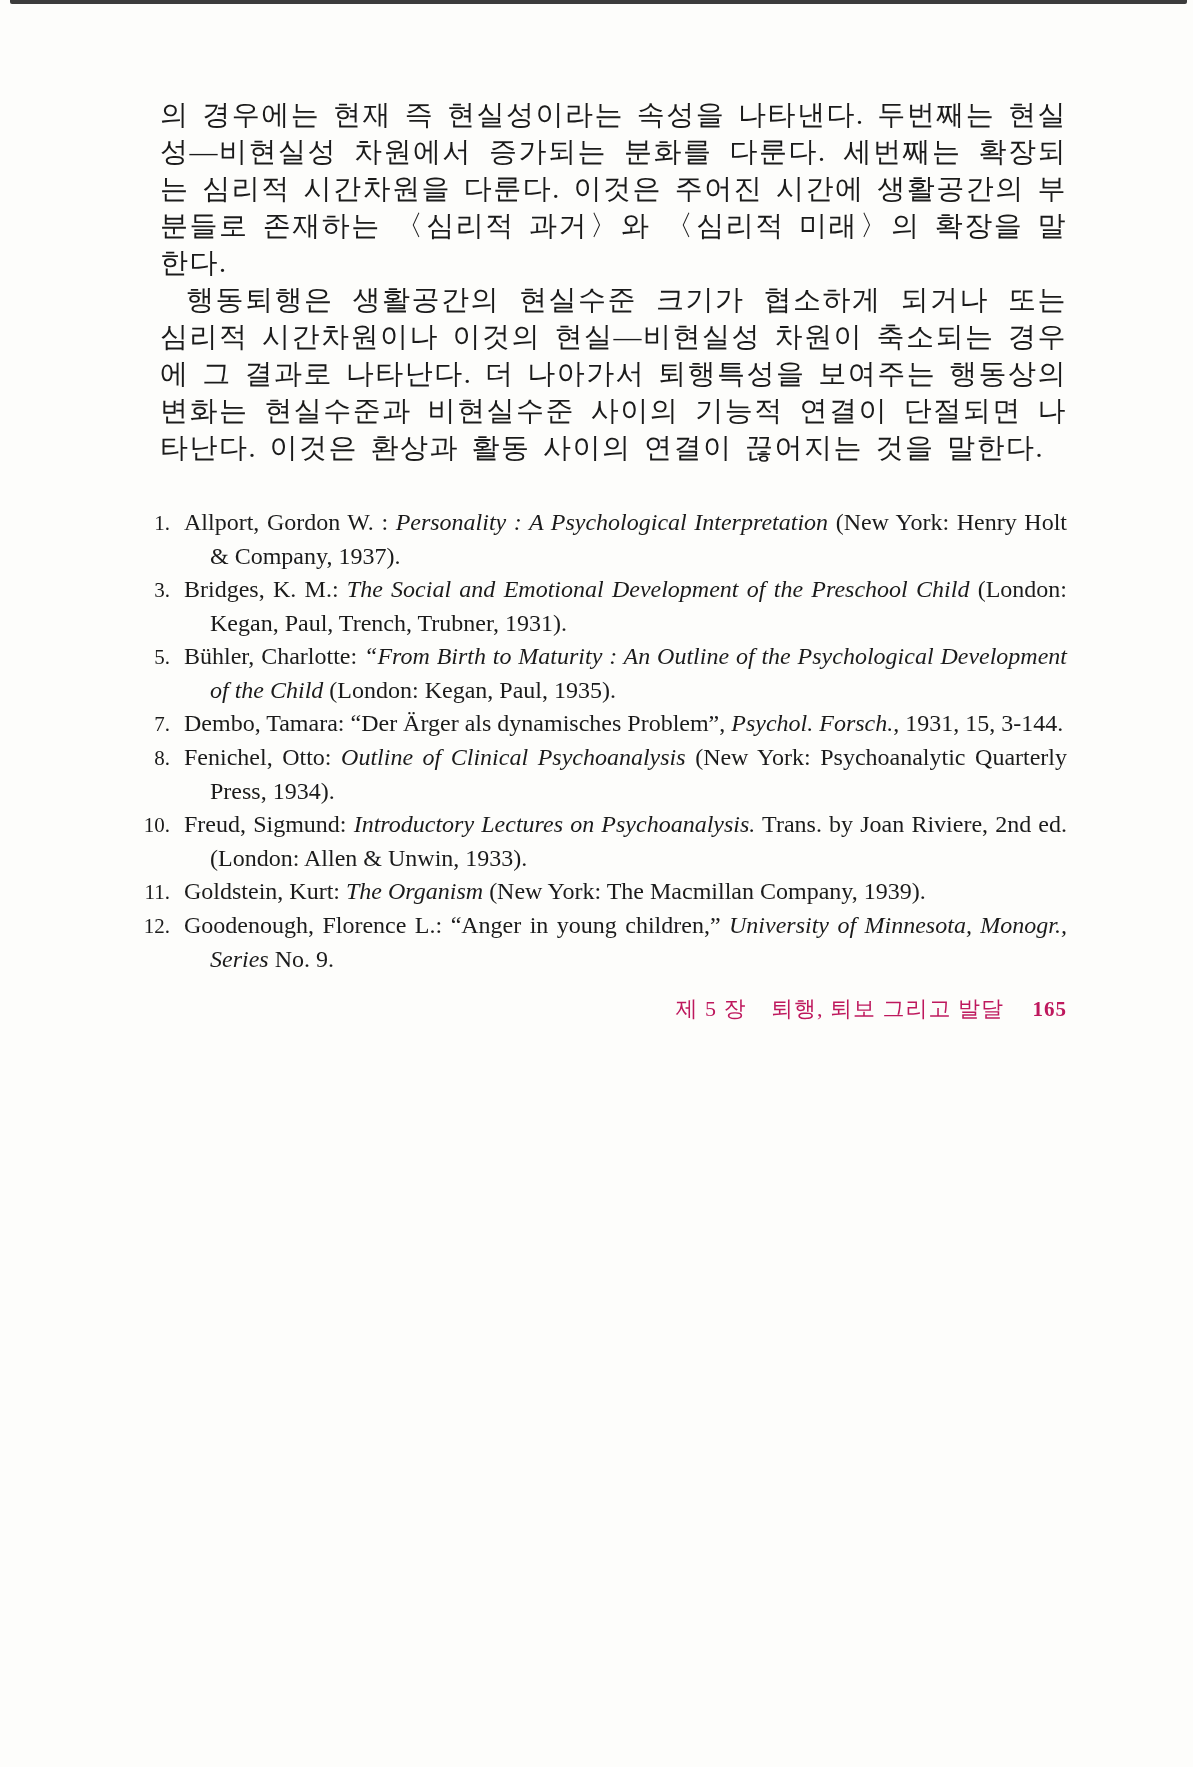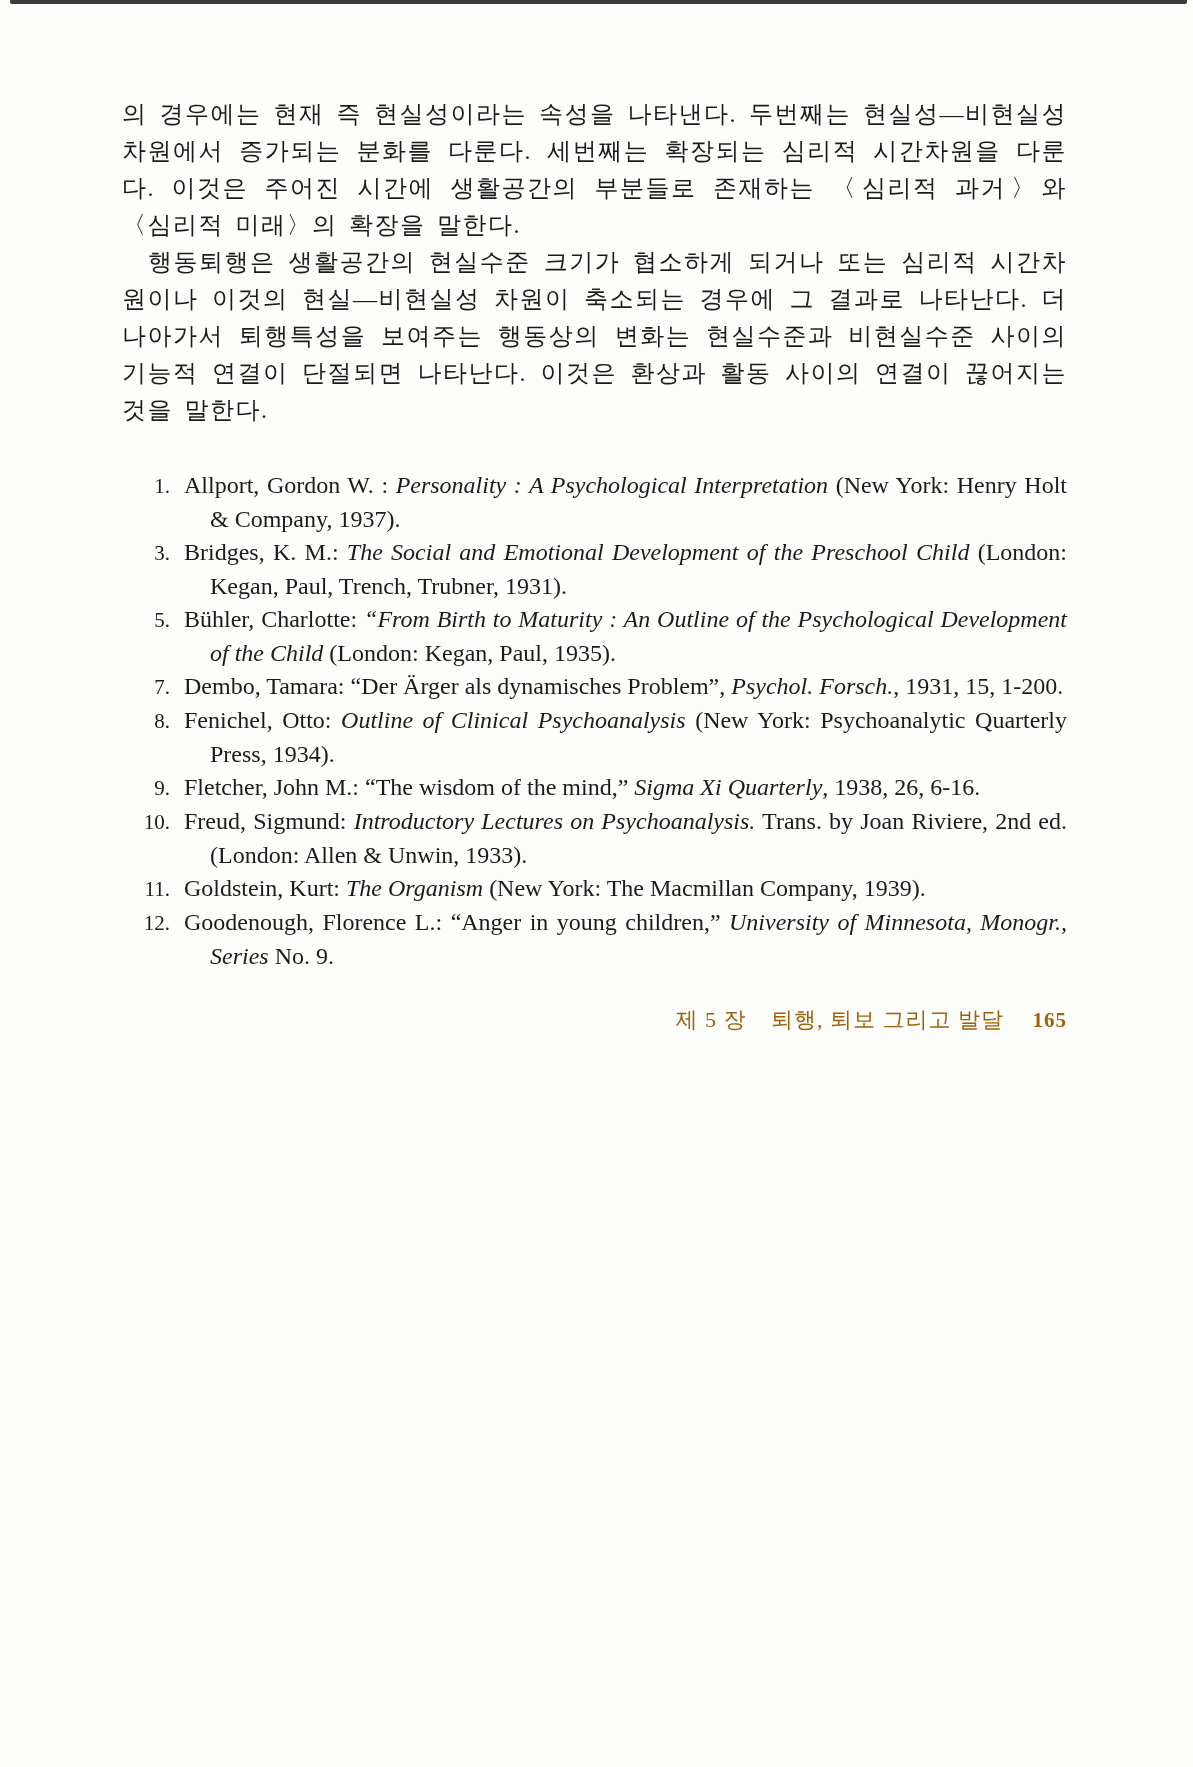--- a/index.html
+++ b/index.html
@@ -27,25 +27,26 @@
     opacity: 0.85;
     border-radius: 0 0 2px 2px;
   }
   .content {
     position: absolute;
     left: 122px;
     top: 96px;
     width: 945px;
   }
   .ko-para {
-    font-size: 24px;
+    font-size: 28px;
     line-height: 37px;
     text-align: justify;
     letter-spacing: 1.5px;
     word-spacing: 4px;
+    margin-left: 38px;
   }
   .ko-para.indent { text-indent: 26px; }
   .refs-heading {
     margin-top: 78px;
     font-size: 24px;
     font-weight: bold;
     letter-spacing: 2px;
   }
   .ref-list {
     margin-top: 40px;
@@ -60,25 +61,25 @@
   .ref-num {
     display: inline-block;
     width: 36px;
     text-indent: 0;
     text-align: right;
     margin-right: 14px;
     font-size: 21px;
   }
   .it { font-style: italic; }
   .footer {
-    margin-top: 32px;
+    margin-top: 18px;
     text-align: right;
     font-size: 22px;
     letter-spacing: 1px;
-    color: #a16207;
+    color: #be185d;
   }
   .footer .gap { margin-left: 18px; }
   .footer .page-num {
     margin-left: 22px;
     font-weight: bold;
     font-size: 21px;
   }
 </style>
 </head>
 <body>
@@ -90,23 +91,22 @@
 
     <p class="ko-para">의 경우에는 현재 즉 현실성이라는 속성을 나타낸다. 두번째는 현실성—비현실성 차원에서 증가되는 분화를 다룬다. 세번째는 확장되는 심리적 시간차원을 다룬다. 이것은 주어진 시간에 생활공간의 부분들로 존재하는 〈심리적 과거〉와 〈심리적 미래〉의 확장을 말한다.</p>
 
     <p class="ko-para indent">행동퇴행은 생활공간의 현실수준 크기가 협소하게 되거나 또는 심리적 시간차원이나 이것의 현실—비현실성 차원이 축소되는 경우에 그 결과로 나타난다. 더 나아가서 퇴행특성을 보여주는 행동상의 변화는 현실수준과 비현실수준 사이의 기능적 연결이 단절되면 나타난다. 이것은 환상과 활동 사이의 연결이 끊어지는 것을 말한다.</p>
 
 
     <div class="ref-list">
         <div class="ref"><span class="ref-num">1.</span><span>Allport, Gordon W. : </span><span class="it">Personality : A Psychological Interpretation</span><span> (New York: Henry Holt &amp; Company, 1937).</span></div>
         <div class="ref"><span class="ref-num">3.</span><span>Bridges, K. M.: </span><span class="it">The Social and Emotional Development of the Preschool Child</span><span> (London: Kegan, Paul, Trench, Trubner, 1931).</span></div>
         <div class="ref"><span class="ref-num">5.</span><span>Bühler, Charlotte: </span><span class="it">“From Birth to Maturity : An Outline of the Psychological Development of the Child</span><span> (London: Kegan, Paul, 1935).</span></div>
-        <div class="ref"><span class="ref-num">7.</span><span>Dembo, Tamara: “Der Ärger als dynamisches Problem”, </span><span class="it">Psychol. Forsch.</span><span>, 1931, 15, 1-200.</span></div>
+        <div class="ref"><span class="ref-num">7.</span><span>Dembo, Tamara: “Der Ärger als dynamisches Problem”, </span><span class="it">Psychol. Forsch.</span><span>, 1931, 15, 3-144.</span></div>
         <div class="ref"><span class="ref-num">8.</span><span>Fenichel, Otto: </span><span class="it">Outline of Clinical Psychoanalysis</span><span> (New York: Psychoanalytic Quarterly Press, 1934).</span></div>
-        <div class="ref"><span class="ref-num">9.</span><span>Fletcher, John M.: “The wisdom of the mind,” </span><span class="it">Sigma Xi Quarterly</span><span>, 1938, 26, 6-16.</span></div>
         <div class="ref"><span class="ref-num">10.</span><span>Freud, Sigmund: </span><span class="it">Introductory Lectures on Psychoanalysis.</span><span> Trans. by Joan Riviere, 2nd ed. (London: Allen &amp; Unwin, 1933).</span></div>
         <div class="ref"><span class="ref-num">11.</span><span>Goldstein, Kurt: </span><span class="it">The Organism</span><span> (New York: The Macmillan Company, 1939).</span></div>
         <div class="ref"><span class="ref-num">12.</span><span>Goodenough, Florence L.: “Anger in young children,” </span><span class="it">University of Minnesota, Monogr., Series</span><span> No. 9.</span></div>
       </div>
 
     <div class="footer">
       <span>제 5 장</span>
       <span class="gap">퇴행, 퇴보 그리고 발달</span>
       <span class="page-num">165</span>
     </div>

